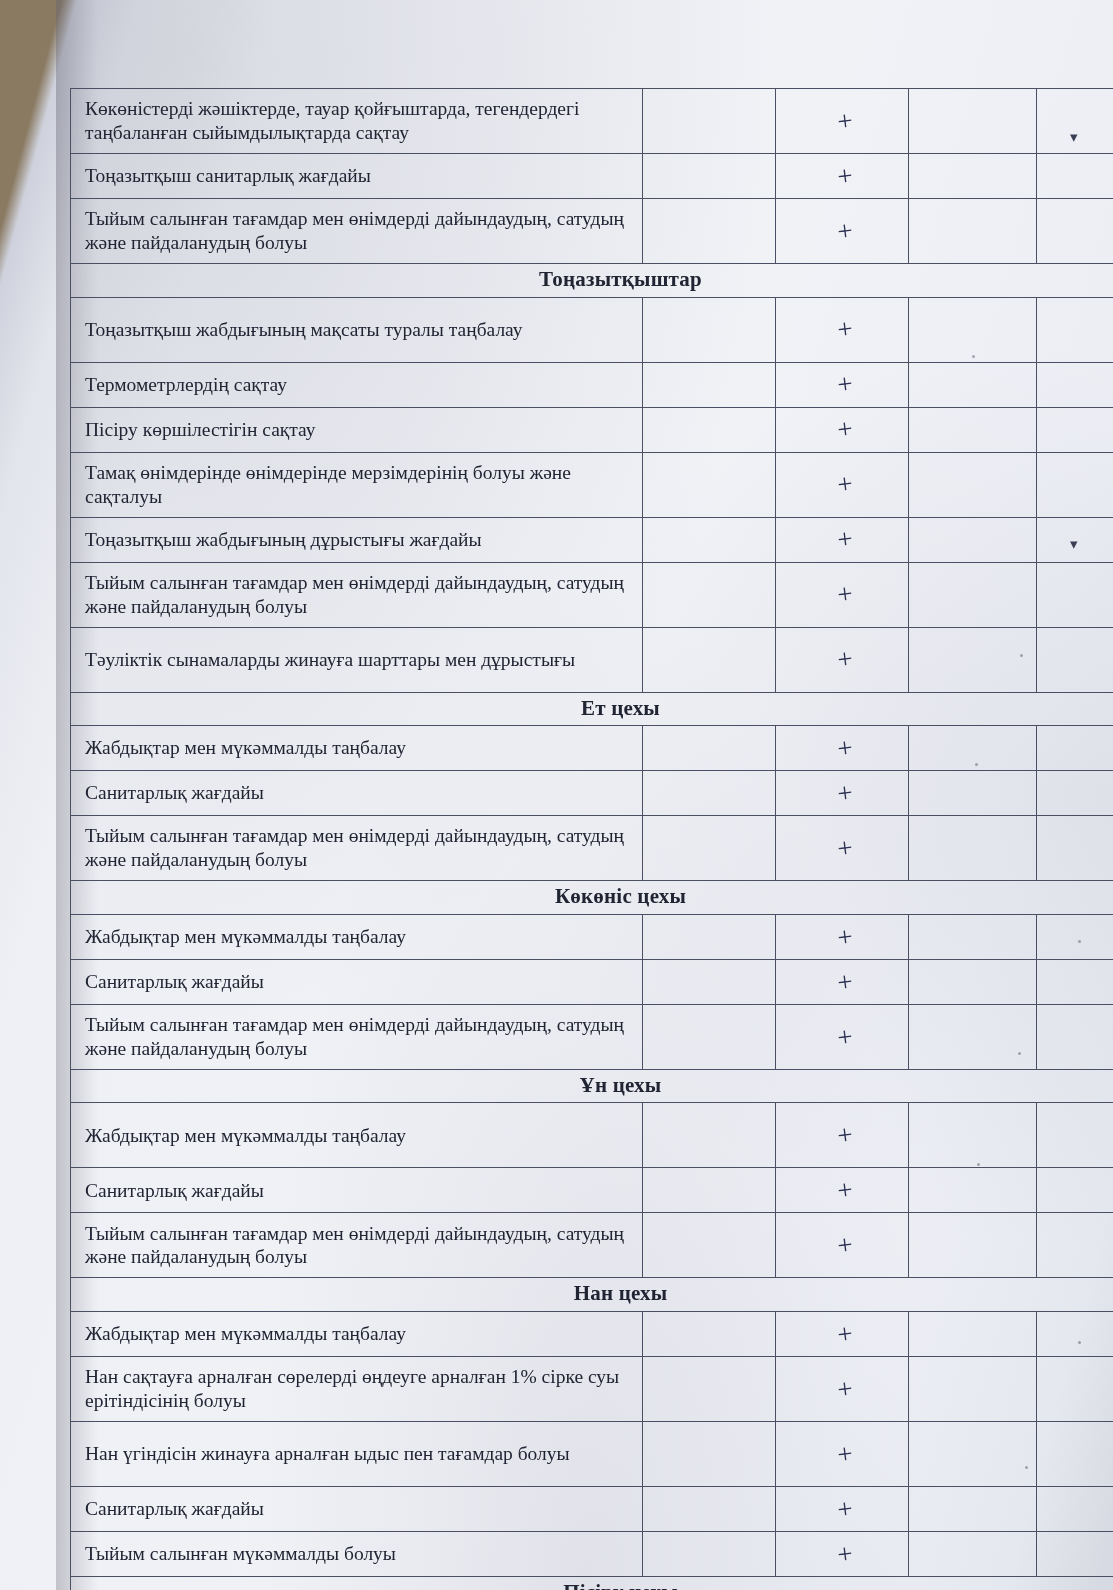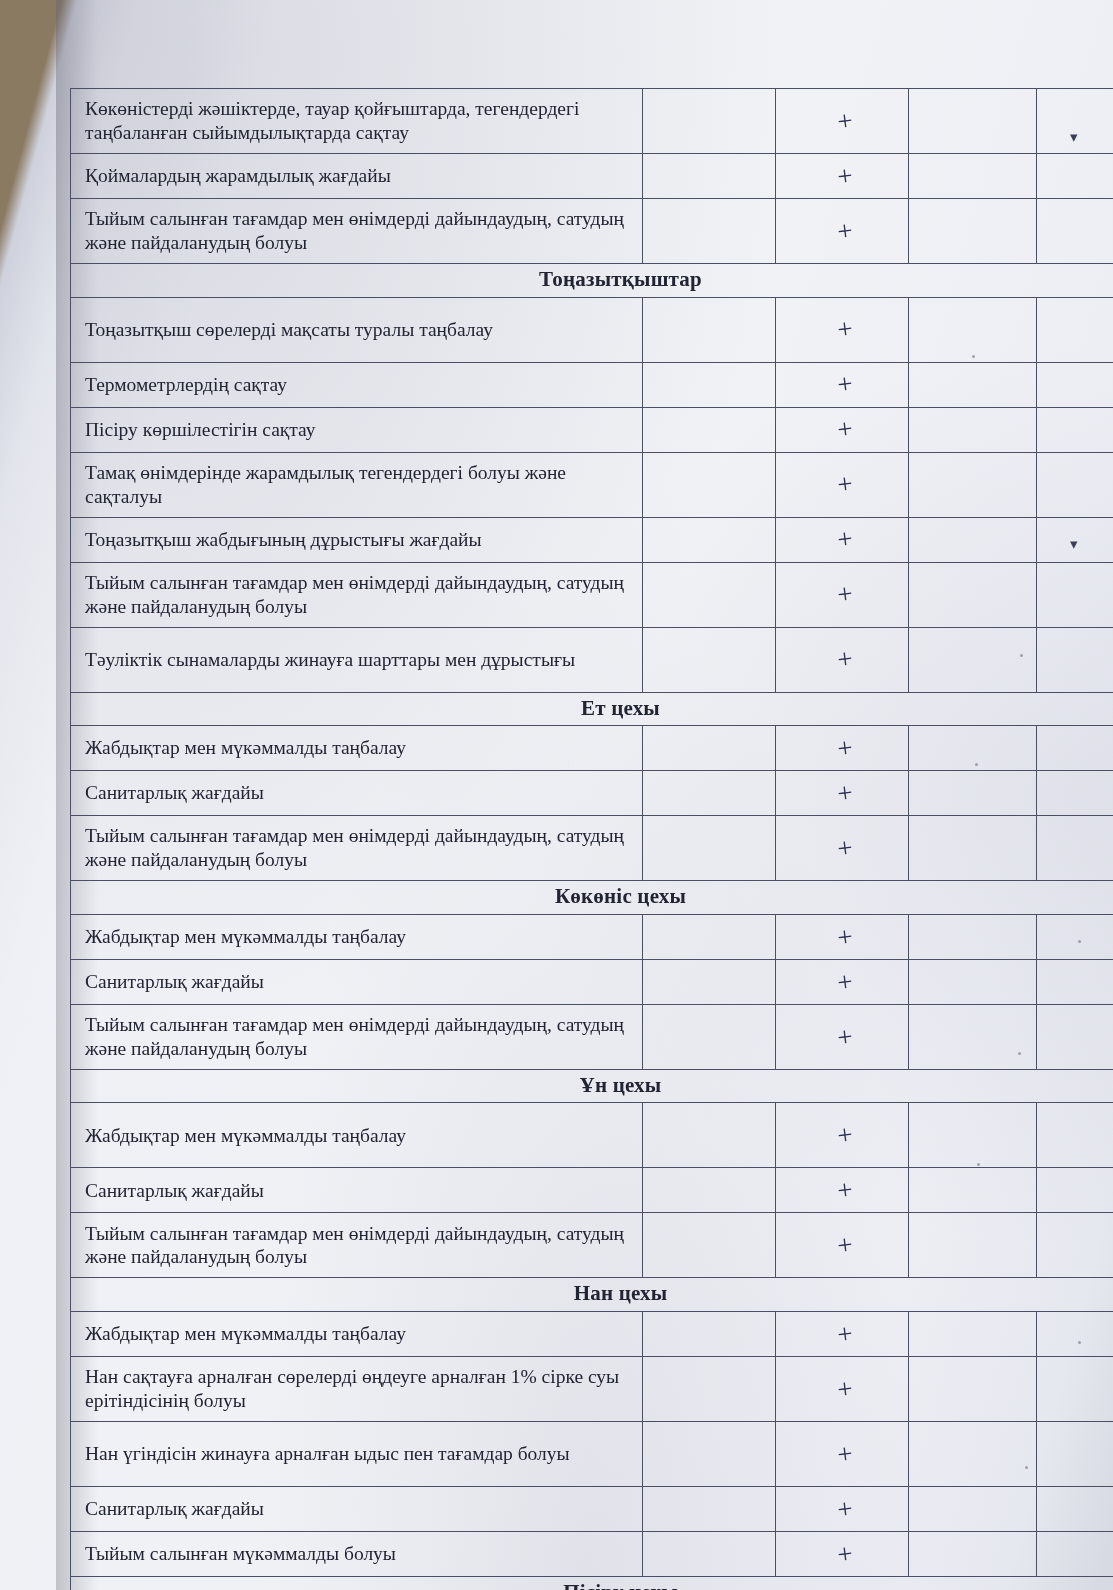--- a/index.html
+++ b/index.html
@@ -109,42 +109,42 @@
           <tr class="row-tall">
             <td class="c-label">Көкөністерді жәшіктерде, тауар қойғыштарда, тегендердегі таңбаланған сыйымдылықтарда сақтау</td>
             <td class="c-2"></td>
             <td class="c-3">
               <span class="mark">+</span>
             </td>
             <td class="c-4"></td>
             <td class="c-5"></td>
           </tr>
           <tr class="row-short">
-            <td class="c-label">Қоймалардың жарамдылық жағдайы</td>
+            <td class="c-label">Тоңазытқыш санитарлық жағдайы</td>
             <td class="c-2"></td>
             <td class="c-3">
               <span class="mark">+</span>
             </td>
             <td class="c-4"></td>
             <td class="c-5"></td>
           </tr>
           <tr class="row-tall">
             <td class="c-label">Тыйым салынған тағамдар мен өнімдерді дайындаудың, сатудың және пайдаланудың болуы</td>
             <td class="c-2"></td>
             <td class="c-3">
               <span class="mark">+</span>
             </td>
             <td class="c-4"></td>
             <td class="c-5"></td>
           </tr>
           <tr class="section">
             <td colspan="5">Тоңазытқыштар</td>
           </tr>
           <tr class="row-tall">
-            <td class="c-label">Тоңазытқыш сөрелерді мақсаты туралы таңбалау</td>
+            <td class="c-label">Тоңазытқыш жабдығының мақсаты туралы таңбалау</td>
             <td class="c-2"></td>
             <td class="c-3">
               <span class="mark">+</span>
             </td>
             <td class="c-4"></td>
             <td class="c-5"></td>
           </tr>
           <tr class="row-short">
             <td class="c-label">Термометрлердің сақтау</td>
             <td class="c-2"></td>
@@ -157,21 +157,21 @@
           <tr class="row-short">
             <td class="c-label">Пісіру көршілестігін сақтау</td>
             <td class="c-2"></td>
             <td class="c-3">
               <span class="mark">+</span>
             </td>
             <td class="c-4"></td>
             <td class="c-5"></td>
           </tr>
           <tr class="row-tall">
-            <td class="c-label">Тамақ өнімдерінде жарамдылық тегендердегі болуы және сақталуы</td>
+            <td class="c-label">Тамақ өнімдерінде өнімдерінде мерзімдерінің болуы және сақталуы</td>
             <td class="c-2"></td>
             <td class="c-3">
               <span class="mark">+</span>
             </td>
             <td class="c-4"></td>
             <td class="c-5"></td>
           </tr>
           <tr class="row-short">
             <td class="c-label">Тоңазытқыш жабдығының дұрыстығы жағдайы</td>
             <td class="c-2"></td>

